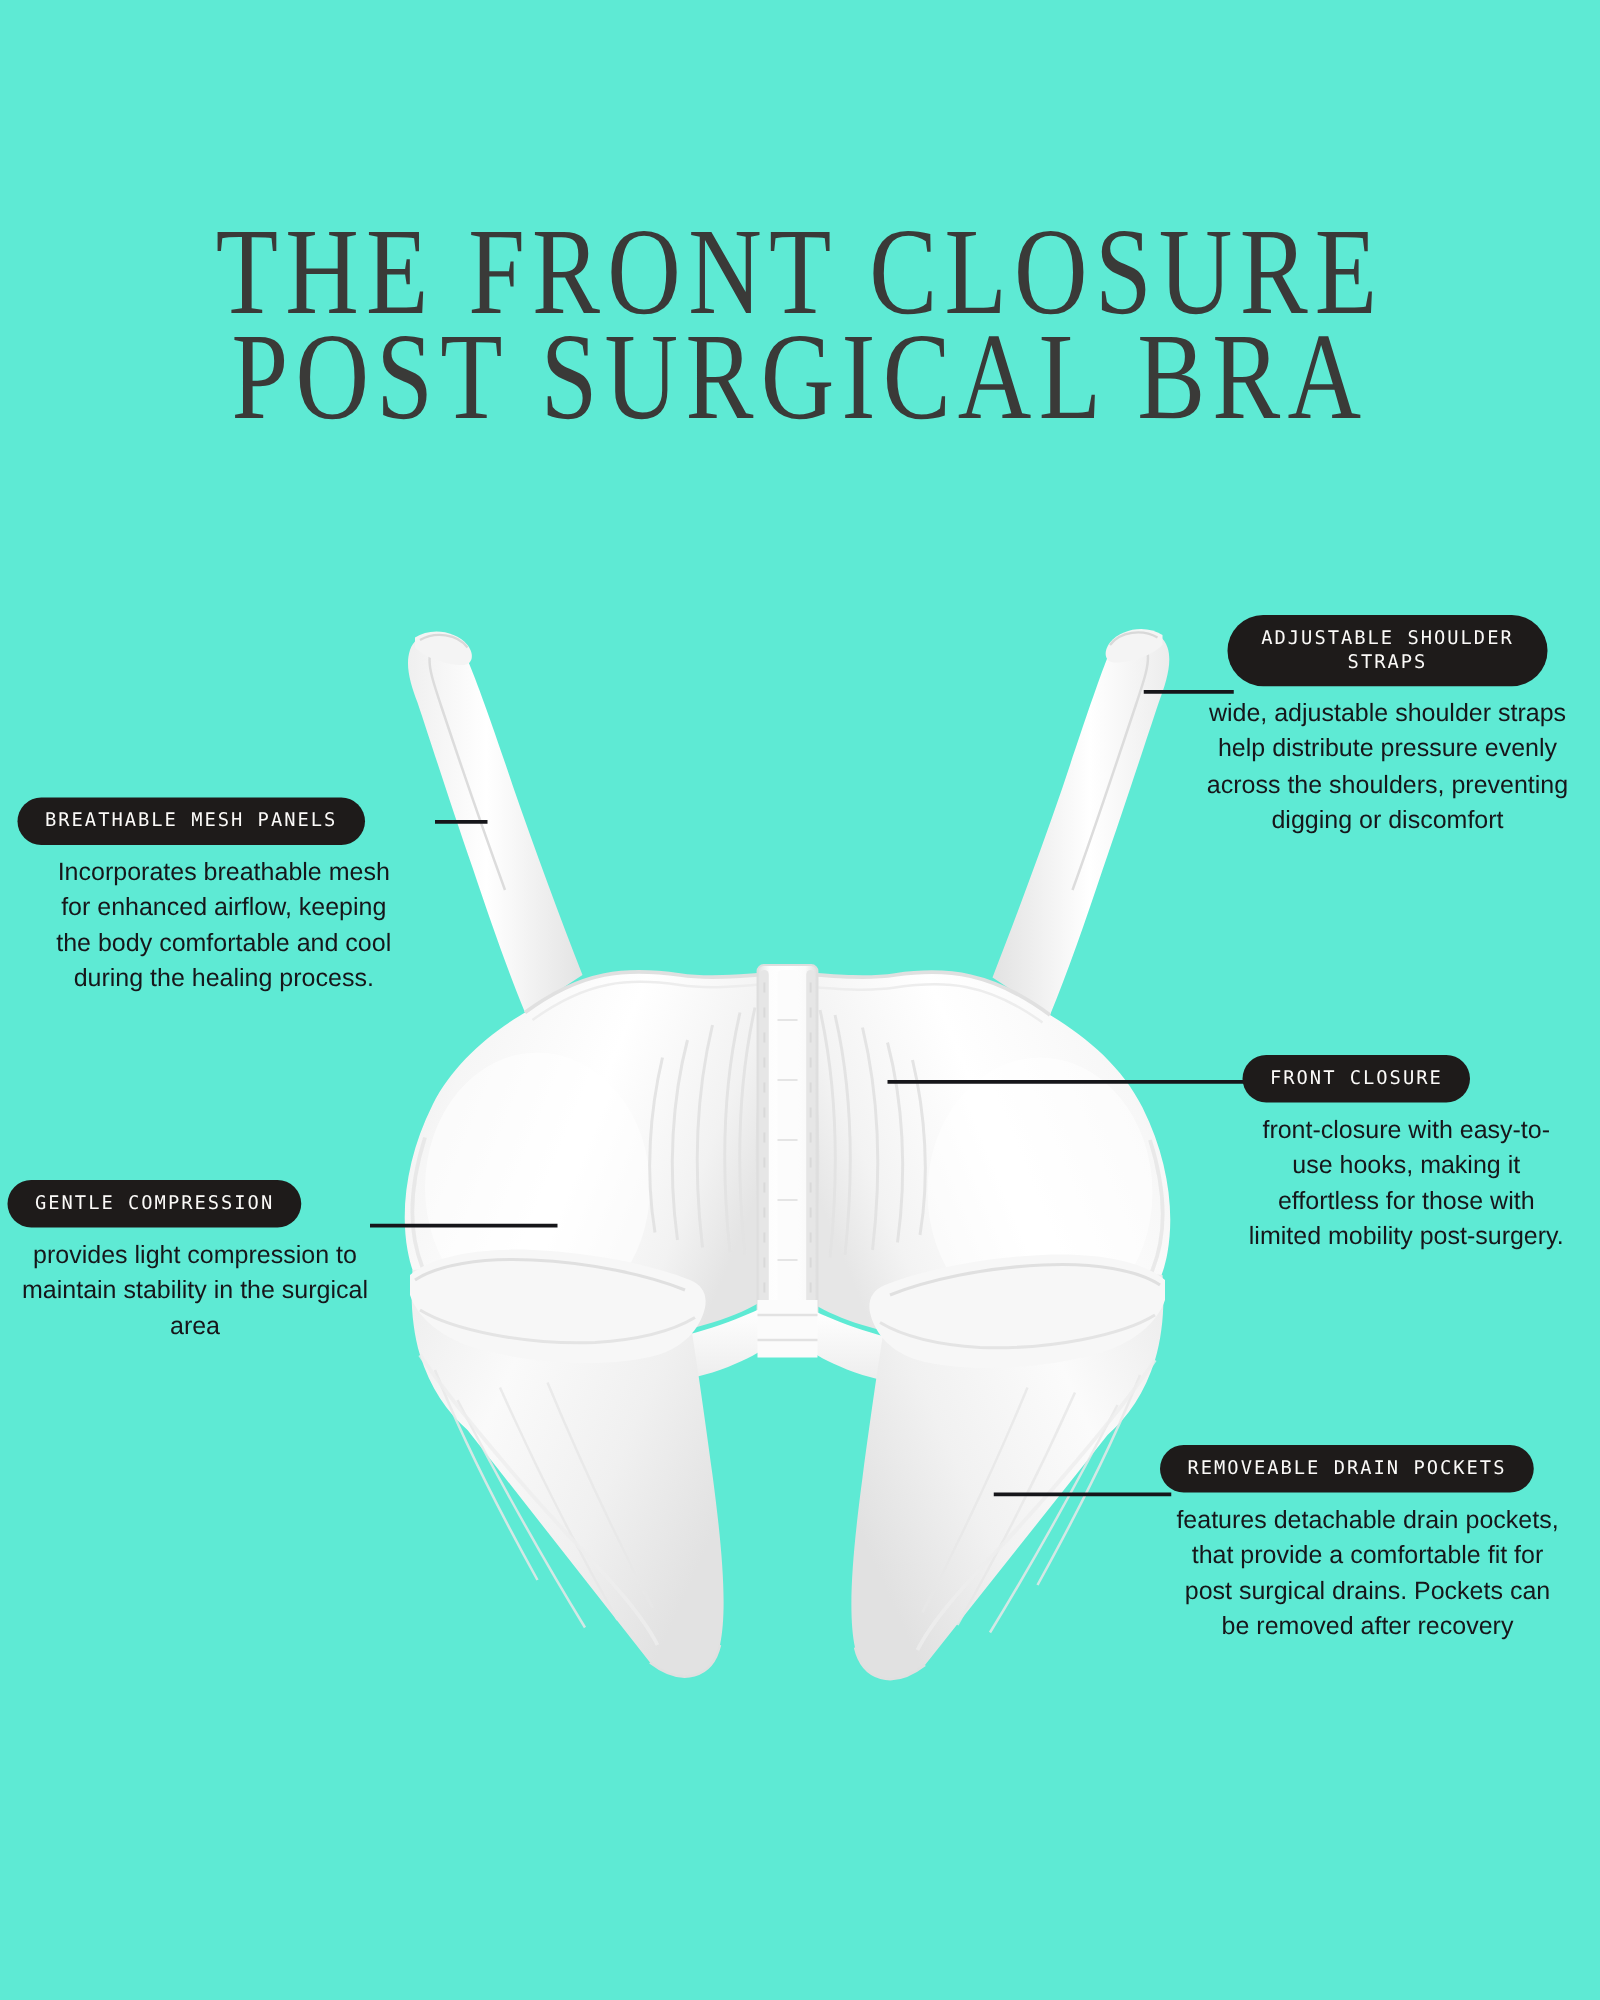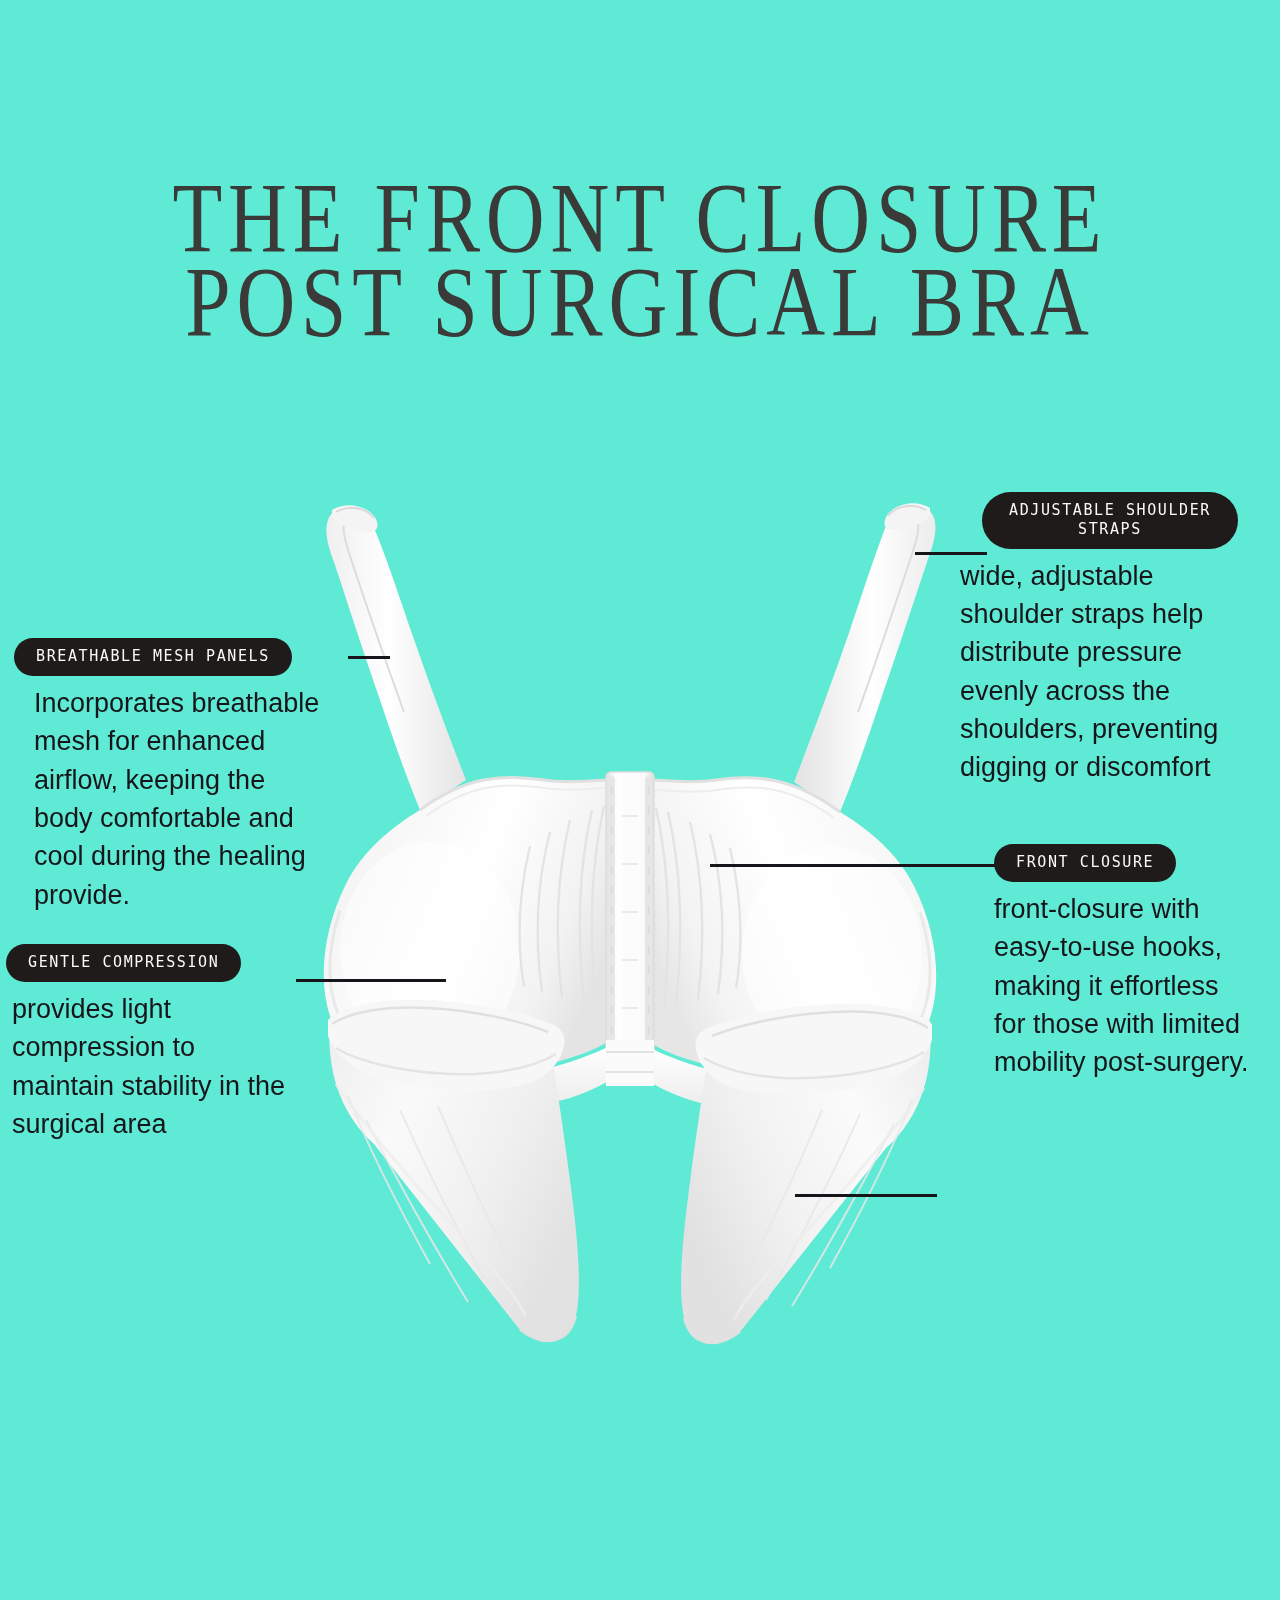--- a/index.html
+++ b/index.html
@@ -63,23 +63,23 @@
     letter-spacing: 1.6px;
     line-height: 1.26;
     text-align: center;
     white-space: normal;
   }
   .pill.wide-two { padding: 9px 26px 10px 26px; }
 
   .desc {
     color: #16161a;
     font-family: "Liberation Sans", sans-serif;
-    font-size: 27px;
+    font-size: 20px;
     line-height: 1.42;
-    text-align: left;
+    text-align: center;
     margin-top: 8px;
   }
 
   
   .conn {
     position: absolute;
     height: 2.5px;
     background: #16161a;
   }
 
@@ -355,31 +355,37 @@
     <div style="text-align:center;">
       <span class="pill wide-two">ADJUSTABLE SHOULDER STRAPS</span>
     </div>
     <div class="desc">wide, adjustable shoulder straps help distribute pressure evenly across the shoulders, preventing digging or discomfort</div>
   </div>
 
   <div class="callout callout-left" id="co-mesh">
     <div style="text-align:left;">
       <span class="pill">BREATHABLE MESH PANELS</span>
     </div>
-    <div class="desc">Incorporates breathable mesh for enhanced airflow, keeping the body comfortable and cool during the healing provide.</div>
+    <div class="desc">Incorporates breathable mesh for enhanced airflow, keeping the body comfortable and cool during the healing process.</div>
   </div>
 
   <div class="callout callout-right" id="co-front">
     <div style="text-align:left;">
       <span class="pill">FRONT CLOSURE</span>
     </div>
     <div class="desc">front-closure with easy-to-use hooks, making it effortless for those with limited mobility post-surgery.</div>
   </div>
 
   <div class="callout callout-left" id="co-gentle">
     <div style="text-align:left;">
       <span class="pill">GENTLE COMPRESSION</span>
     </div>
     <div class="desc">provides light compression to maintain stability in the surgical area</div>
   </div>
 
+  <div class="callout callout-right" id="co-drain">
+    <div style="text-align:left;">
+      <span class="pill">REMOVEABLE DRAIN POCKETS</span>
+    </div>
+    <div class="desc">features detachable drain pockets, that provide a comfortable fit for post surgical drains. Pockets can be removed after recovery</div>
+  </div>
 
 </div>
 
 </body></html>

